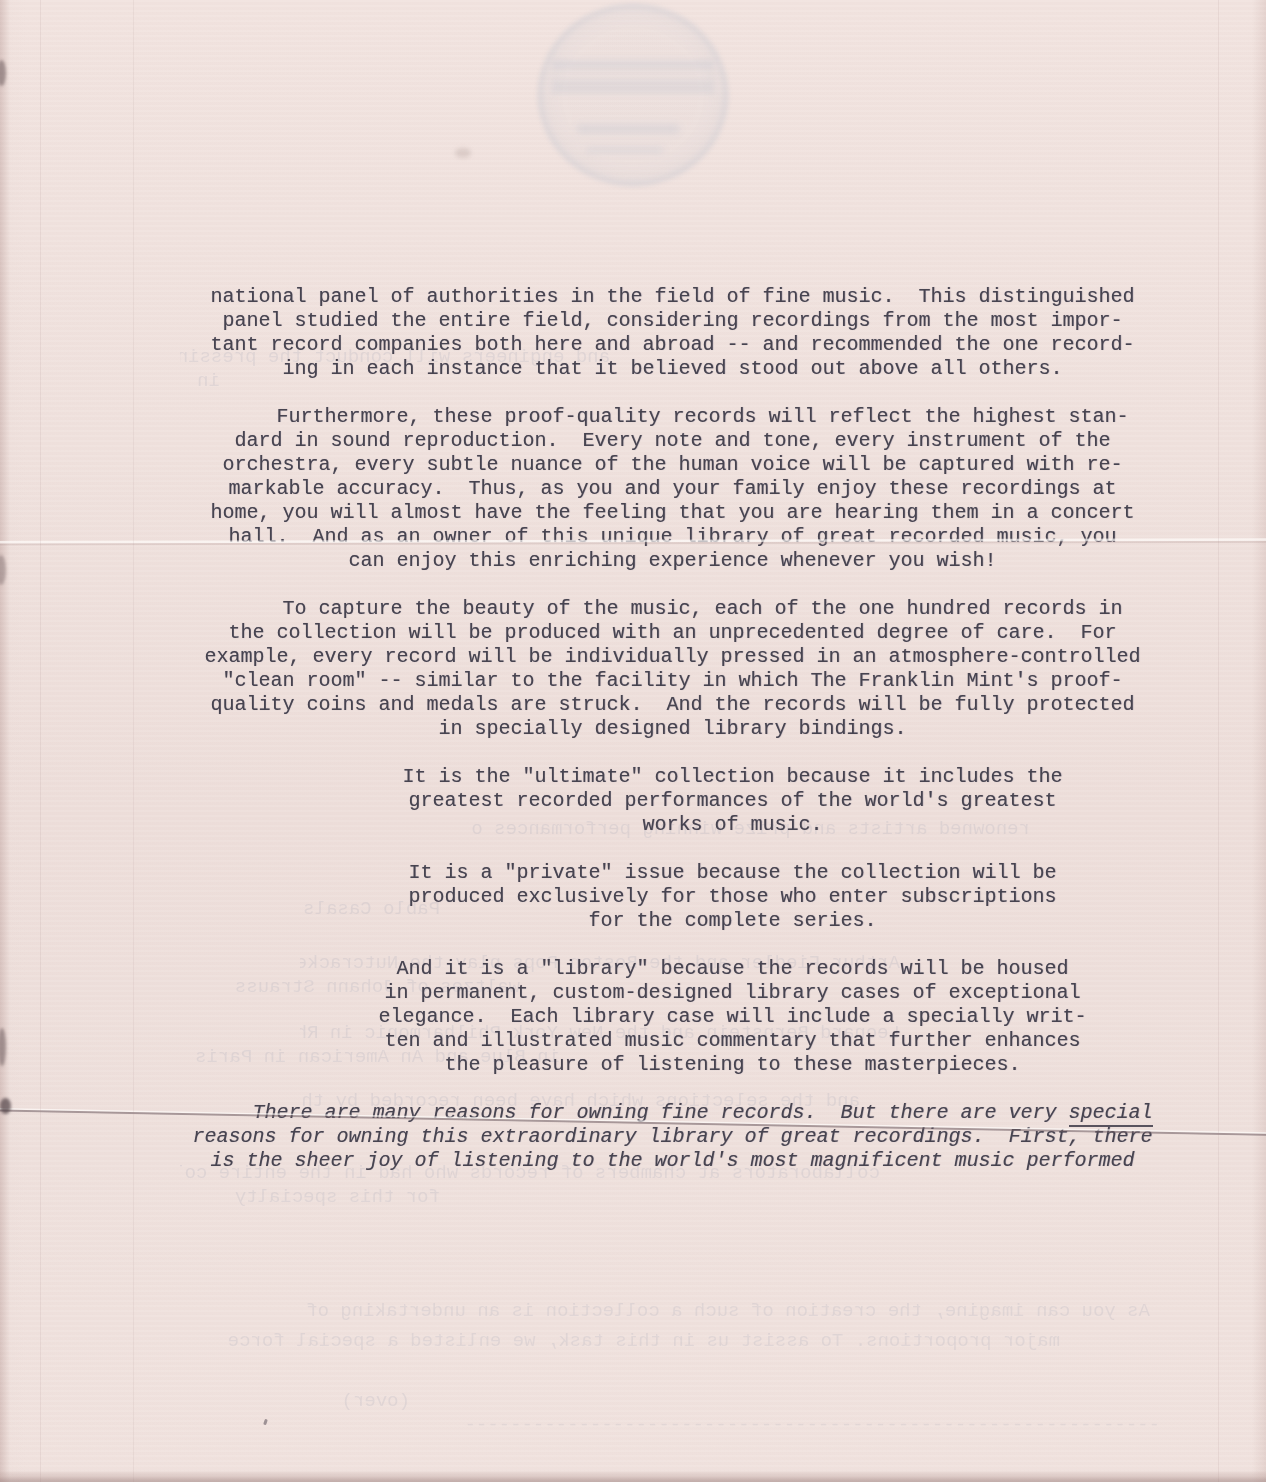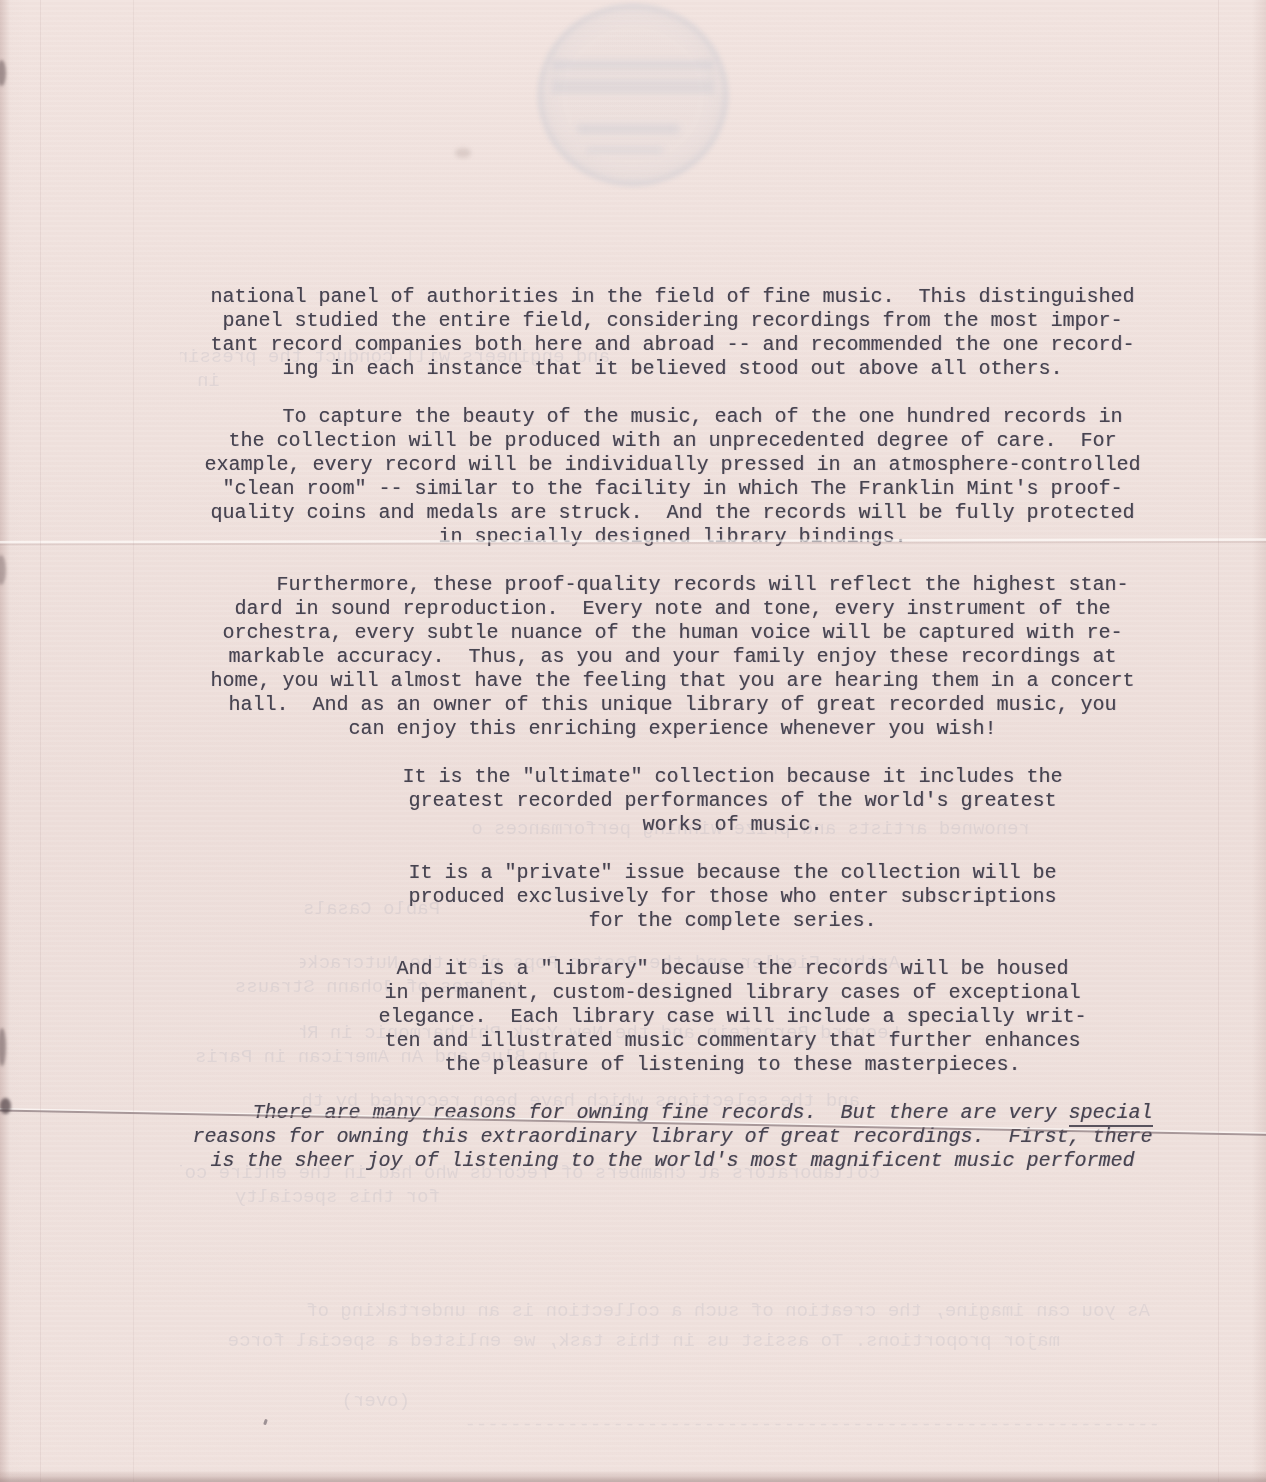--- a/index.html
+++ b/index.html
@@ -104,33 +104,33 @@
   <div class="show" style="left:250px;top:1300px;width:900px;">As you can imagine, the creation of such a collection is an undertaking of</div>
   <div class="show" style="left:180px;top:1330px;width:880px;">major proportions.  To assist us in this task, we enlisted a special force</div>
   <div class="show" style="left:330px;top:1390px;width:80px;">(over)</div>
   <div class="show" style="left:300px;top:1414px;width:860px;opacity:0.10;">-------------------------------------------------------------</div>
 
   <div class="content" style="color: rgb(71, 68, 80); text-align: center;">
     <p class="para">national panel of authorities in the field of fine music.  This distinguished
 panel studied the entire field, considering recordings from the most impor-
 tant record companies both here and abroad -- and recommended the one record-
 ing in each instance that it believed stood out above all others.</p>
-    <p class="para">     To capture the beauty of the music, each of the one hundred records in
-the collection will be produced with an unprecedented degree of care.  For
-example, every record will be individually pressed in an atmosphere-controlled
-"clean room" -- similar to the facility in which The Franklin Mint's proof-
-quality coins and medals are struck.  And the records will be fully protected
-in specially designed library bindings.</p>
     <p class="para">     Furthermore, these proof-quality records will reflect the highest stan-
 dard in sound reproduction.  Every note and tone, every instrument of the
 orchestra, every subtle nuance of the human voice will be captured with re-
 markable accuracy.  Thus, as you and your family enjoy these recordings at
 home, you will almost have the feeling that you are hearing them in a concert
 hall.  And as an owner of this unique library of great recorded music, you
 can enjoy this enriching experience whenever you wish!</p>
+    <p class="para">     To capture the beauty of the music, each of the one hundred records in
+the collection will be produced with an unprecedented degree of care.  For
+example, every record will be individually pressed in an atmosphere-controlled
+"clean room" -- similar to the facility in which The Franklin Mint's proof-
+quality coins and medals are struck.  And the records will be fully protected
+in specially designed library bindings.</p>
     <p class="para block">It is the "ultimate" collection because it includes the
 greatest recorded performances of the world's greatest
 works of music.</p>
     <p class="para block">It is a "private" issue because the collection will be
 produced exclusively for those who enter subscriptions
 for the complete series.</p>
     <p class="para block">And it is a "library" because the records will be housed
 in permanent, custom-designed library cases of exceptional
 elegance.  Each library case will include a specially writ-
 ten and illustrated music commentary that further enhances

